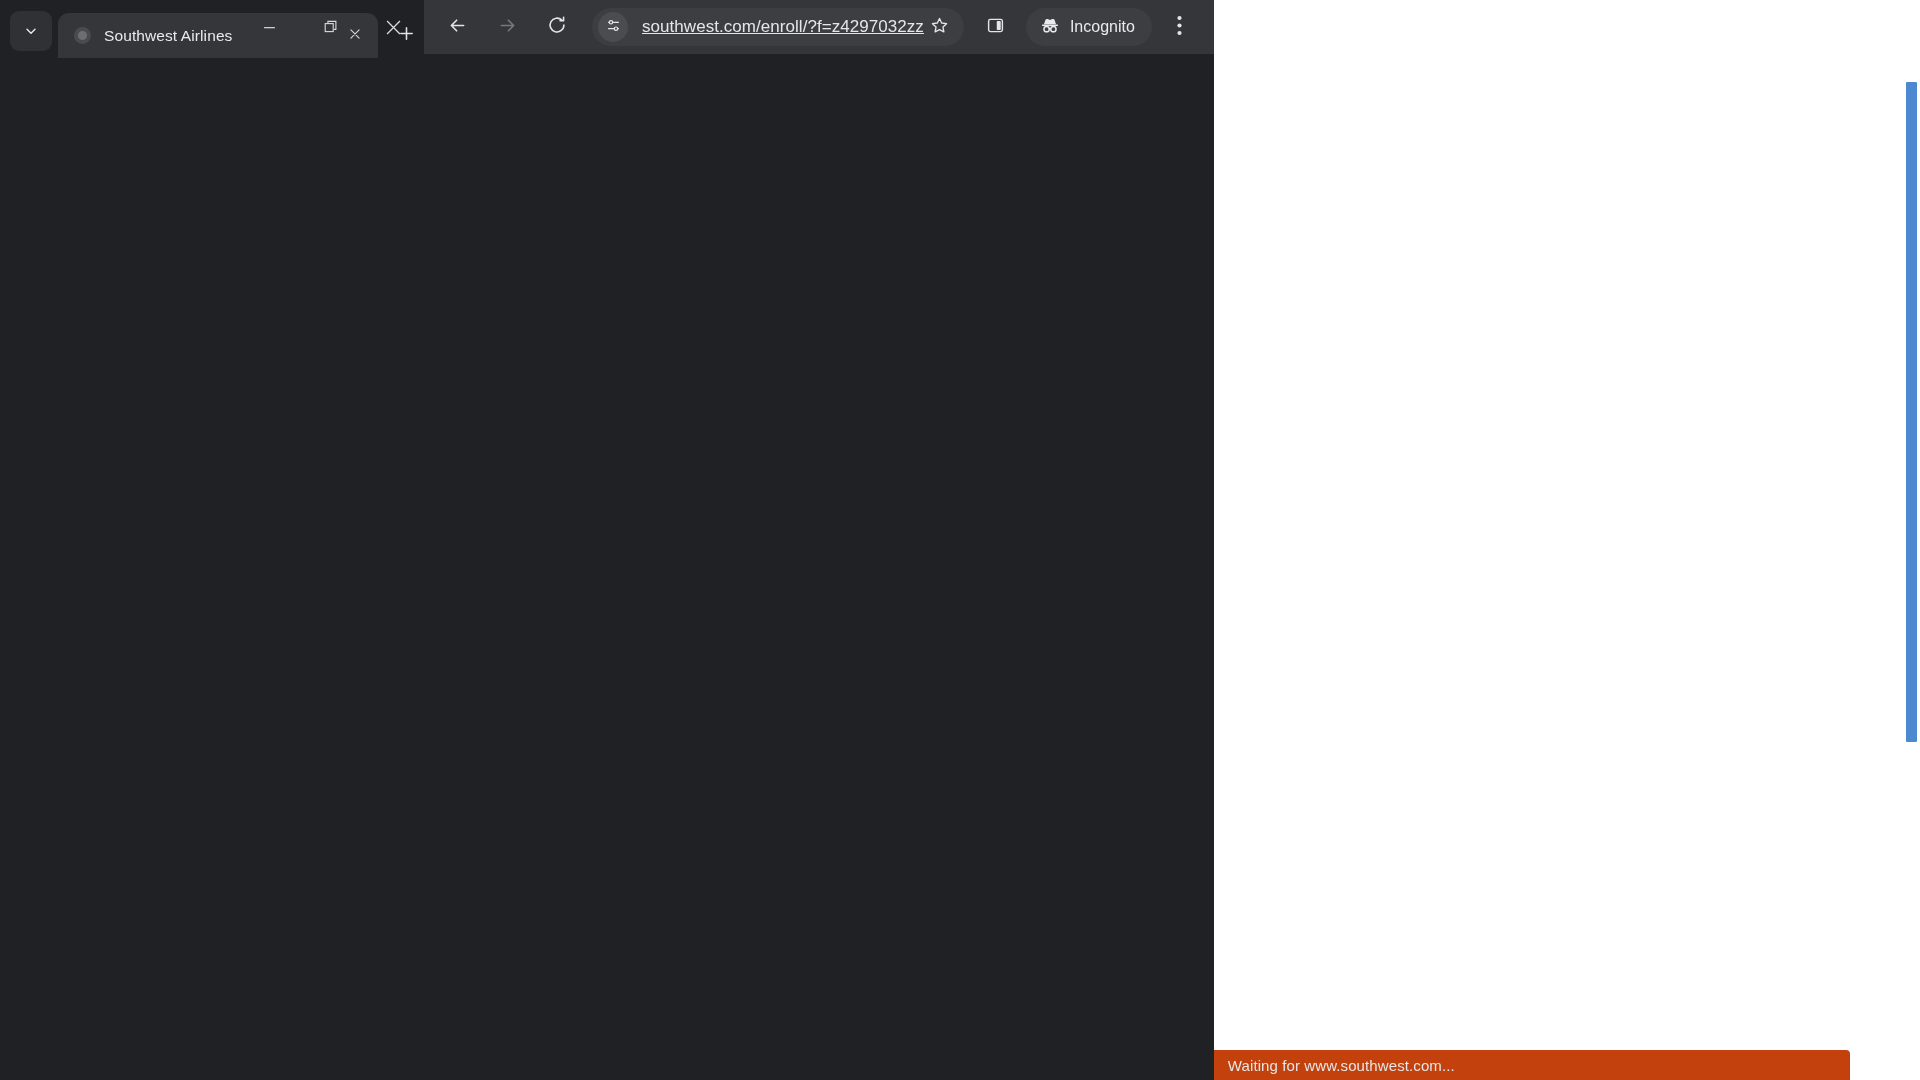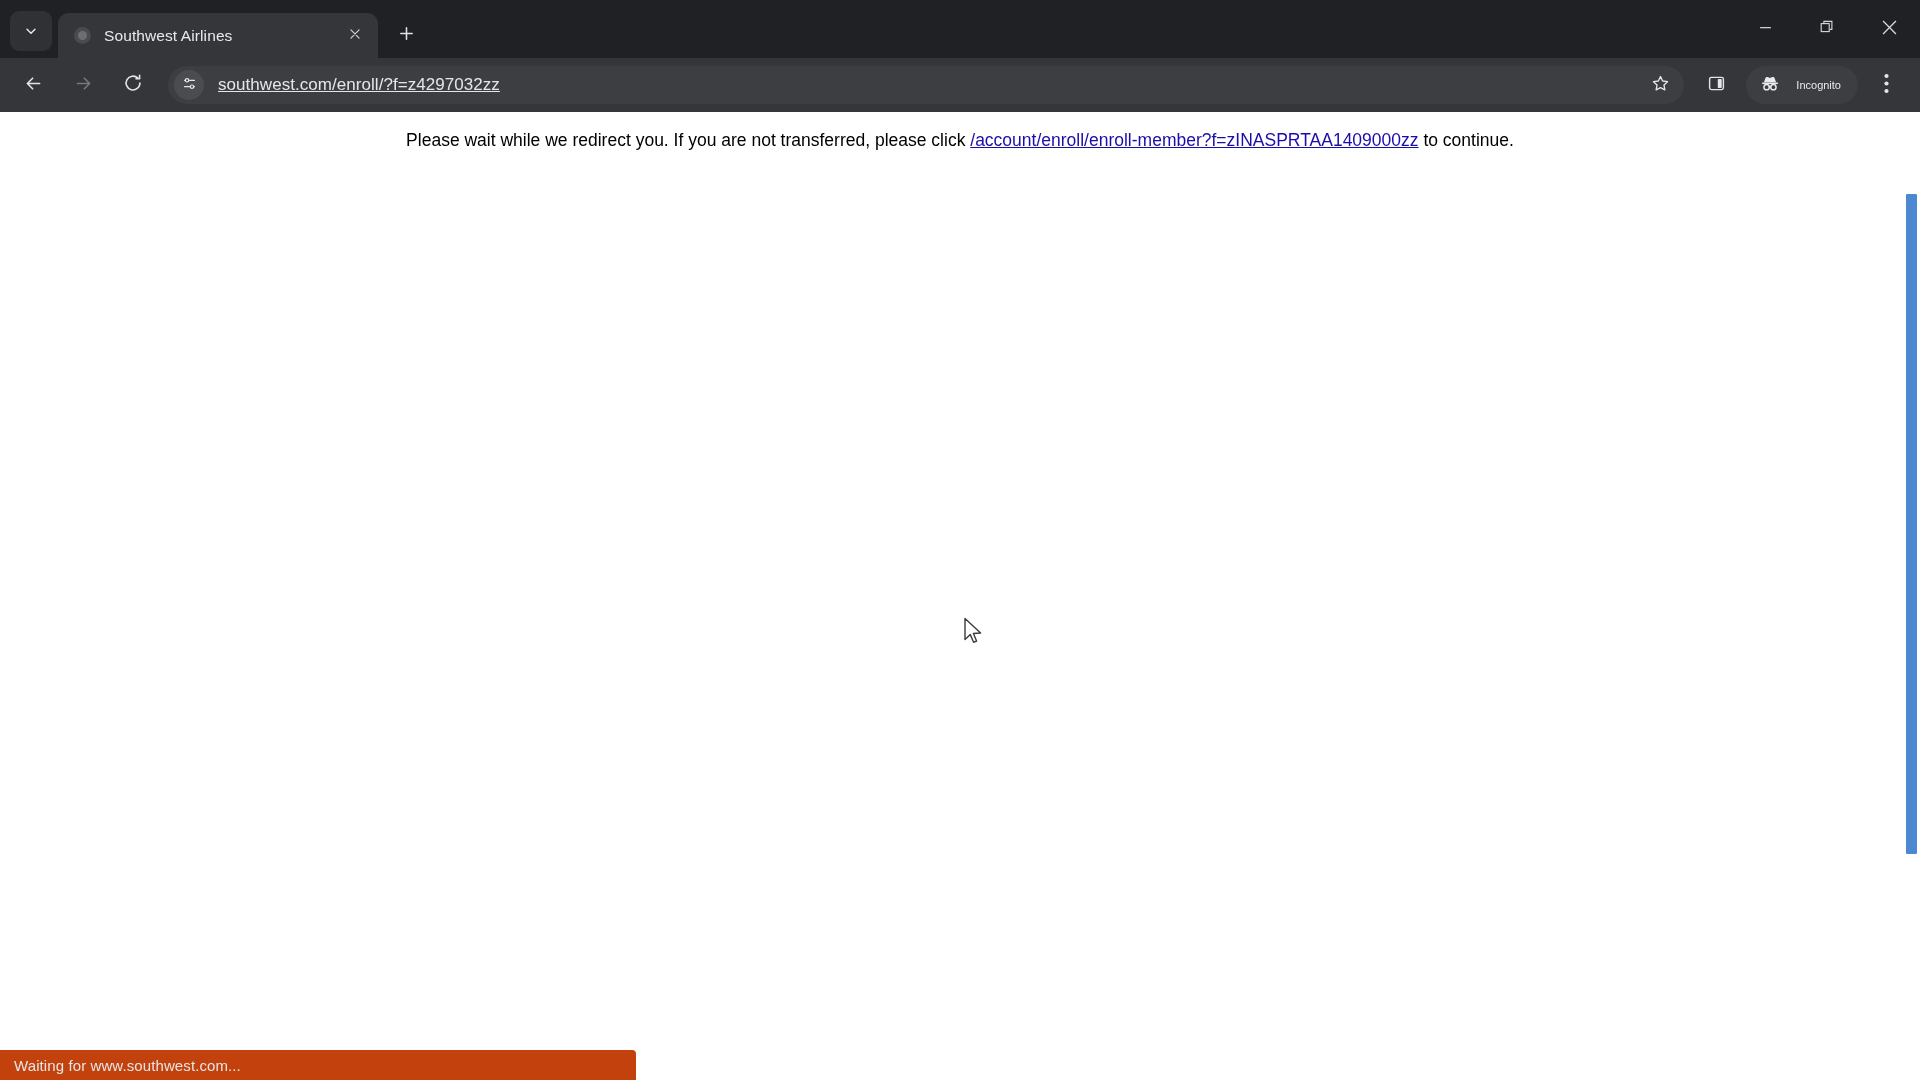--- a/index.html
+++ b/index.html
@@ -11,21 +11,21 @@
     overflow: hidden;
     font-family: "Liberation Sans", "DejaVu Sans", sans-serif;
     background: #ffffff;
   }
 
   .browser-window {
     width: 1920px;
     height: 1080px;
     position: relative;
     display: flex;
-    flex-direction: column;
+    flex-direction: row;
     background: #202124;
   }
 
   
   .tabstrip {
     height: 58px;
     background: #202124;
     display: flex;
     align-items: flex-end;
     position: relative;
@@ -206,22 +206,22 @@
     border-radius: 19px;
     display: flex;
     align-items: center;
     padding: 0 17px 0 13px;
     margin: 0 4px 0 6px;
     flex: 0 0 auto;
     cursor: default;
   }
   .incognito-badge .label {
     color: #e8eaed;
-    font-size: 11px;
-    margin-left: 15px;
+    font-size: 16px;
+    margin-left: 9px;
     white-space: nowrap;
   }
 
   
   .content-area {
     flex: 1 1 auto;
     background: #ffffff;
     position: relative;
     overflow: hidden;
   }
@@ -439,25 +439,20 @@
           <circle cx="2.5" cy="3" r="2.1" fill="#e3e5e8"></circle>
           <circle cx="2.5" cy="10.5" r="2.1" fill="#e3e5e8"></circle>
           <circle cx="2.5" cy="18" r="2.1" fill="#e3e5e8"></circle>
         </svg>
       </span>
     </div>
   </div>
 
   <div class="content-area">
 
-    <div class="page-body">
-      <p>
-        <span class="redirect-text">Please wait while we redirect you. If you are not transferred, please click </span><a class="redirect-text redirect-link" href="#">/account/enroll/enroll-member?f=zINASPRTAA1409000zz</a><span class="redirect-text"> to continue.</span>
-      </p>
-    </div>
 
     <div class="page-scrollbar">
       <div class="thumb"></div>
     </div>
 
     <div class="mouse-cursor">
       <svg width="22" height="30" viewBox="0 0 22 30">
         <path d="M2 1.5 L2 22.5 L7.3 17.6 L10.6 25.3 L13.6 24.0 L10.4 16.5 L17.6 16.0 Z" fill="#ffffff" stroke="#3c3c3c" stroke-width="1.4" stroke-linejoin="round"></path>
       </svg>
     </div>

